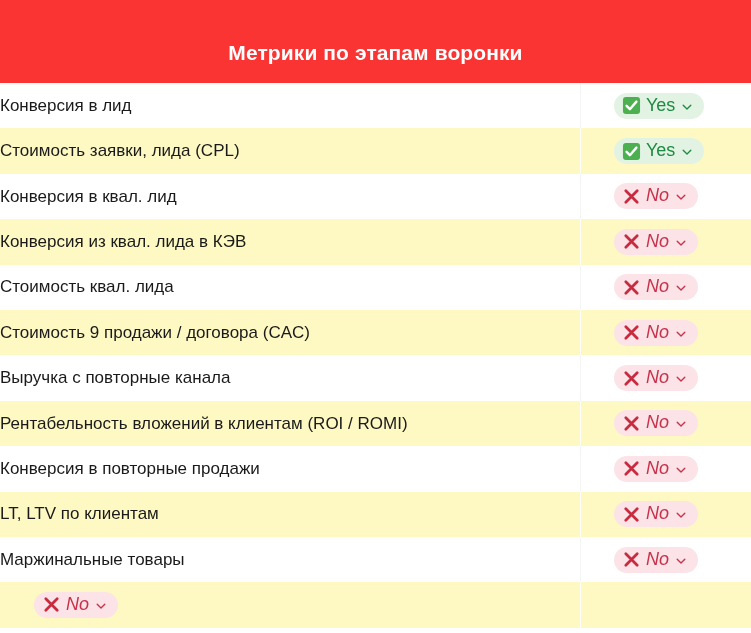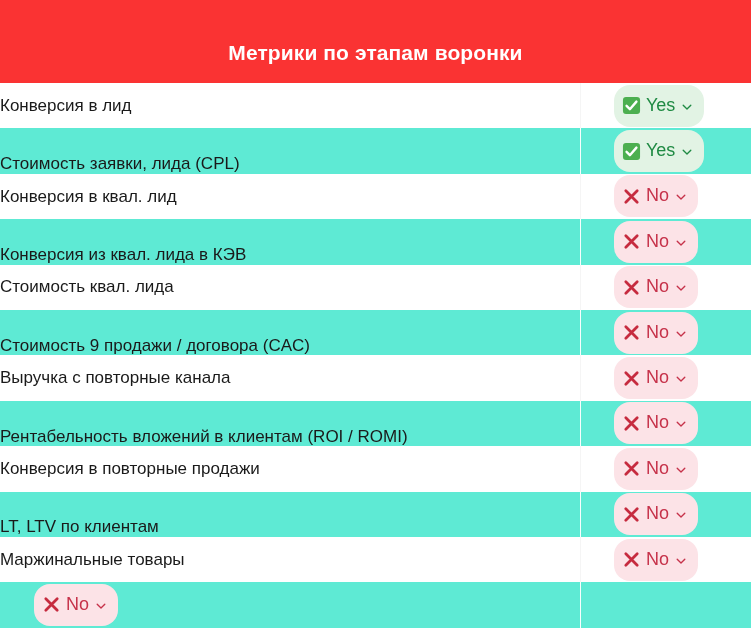--- a/index.html
+++ b/index.html
@@ -53,22 +53,21 @@
   .metric-row {
     position: relative;
     width: 751px;
     height: 45.4px;
     display: flex;
     align-items: center;
     box-sizing: border-box;
     background: #ffffff;
   }
   .metric-row.alt {
-    background: #5eead4;
-    align-items: flex-end;
+    background: #fef9c3;
   }
   
   .metric-row::after {
     content: "";
     position: absolute;
     left: 580px;
     top: 0;
     bottom: 0;
     width: 1px;
     background: rgba(255,255,255,0.95);
@@ -99,33 +98,34 @@
     justify-content: flex-start;
     padding-left: 34px;
     box-sizing: border-box;
   }
 
   
   .status-badge {
     display: inline-flex;
     align-items: center;
     gap: 5px;
-    height: 42px;
+    height: 26px;
     padding: 0 11px 0 8px;
     border-radius: 16px;
     box-sizing: border-box;
     cursor: pointer;
     user-select: none;
     white-space: nowrap;
   }
   .status-badge.yes {
     background: #e2f3e4;
   }
   .status-badge.no {
     background: #fce3e7;
+    font-style: italic;
   }
 
   .badge-text {
     font-size: 18px;
     line-height: 1;
     position: relative;
     top: -1px;
   }
   .status-badge.yes .badge-text { color: #1f8a43; }
   .status-badge.no  .badge-text { color: #c6324a; }

